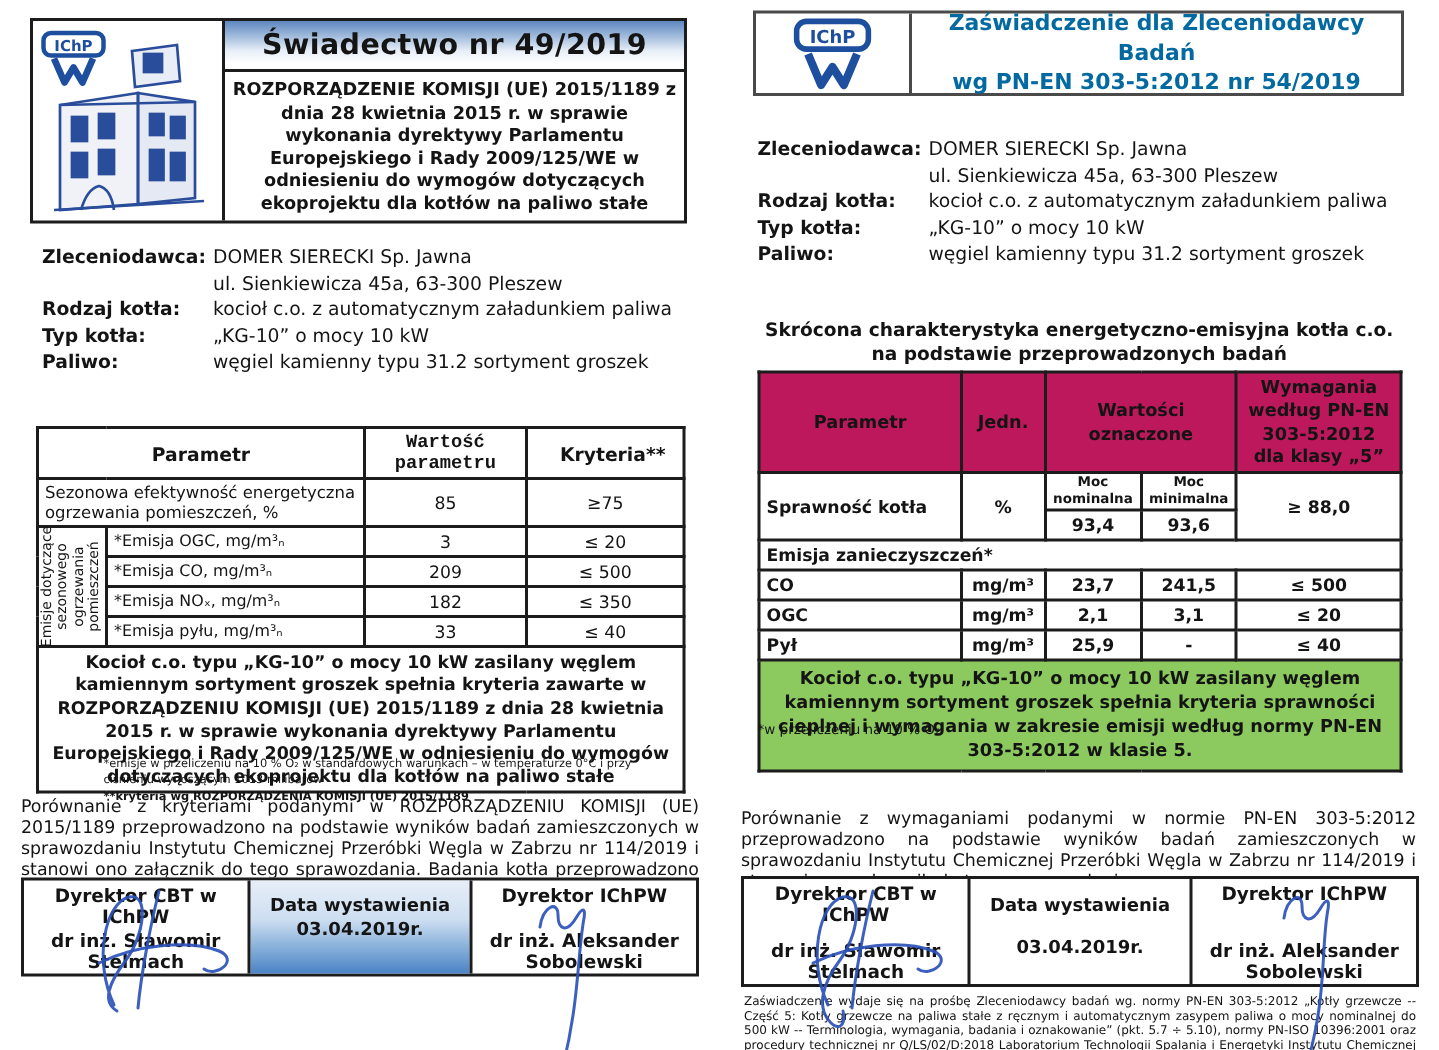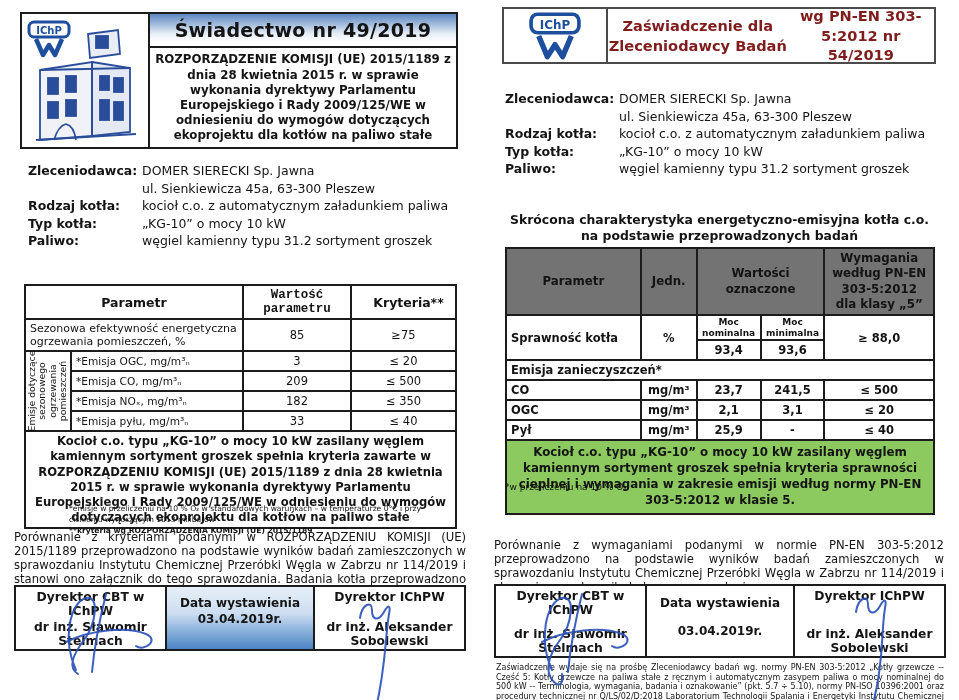--- a/index.html
+++ b/index.html
@@ -55,29 +55,29 @@
               text-align:center; font-weight:bold; font-size:12px; }
   #left-page .sig-date { background:linear-gradient(180deg,#e7eff8 0%,#cddef1 42%,#87b0da 72%,#4b83c5 100%); padding-top:8px; line-height:1.35; }
   #right-page .sig-date { background:#fff; padding-top:10px; }
   #right-page .sig-date .date-val { margin-top:14px; }
   .ink { position:absolute; pointer-events:none; }
   .ink path { fill:none; stroke:#2d52b8; stroke-width:2; stroke-linecap:round; opacity:.92; }
 
   
   .r-header { position:absolute; left:22px; top:7px; width:434px; height:57px; border:2px solid #4a4a4a; display:flex; background:#fff; }
   .r-logo-cell { width:104px; border-right:2px solid #4a4a4a; display:flex; align-items:center; justify-content:center; }
-  .r-title-cell { flex:1; display:flex; flex-direction:row; align-items:center; justify-content:center;
-                  color:#7f1d1d; font-weight:bold; font-size:14.6px; line-height:1.35; text-align:center; }
+  .r-title-cell { flex:1; display:flex; flex-direction:column; align-items:center; justify-content:center;
+                  color:#0369a1; font-weight:bold; font-size:14.6px; line-height:1.35; text-align:center; }
 
   .r-subtitle { position:absolute; left:0; top:212px; width:100%; text-align:center; font-weight:bold; font-size:12.4px; line-height:1.3; }
 
   
   .r-table { position:absolute; left:25px; top:247px; width:430px; border-collapse:collapse; font-size:11.5px; }
   .r-table td, .r-table th { border:2px solid #1c1c1c; padding:2px 4px; }
-  .r-table th { background:#737373; font-weight:bold; font-size:11.8px; text-align:center; line-height:1.3; }
+  .r-table th { background:#be185d; font-weight:bold; font-size:11.8px; text-align:center; line-height:1.3; }
   .r-table .sub-h { font-size:9px; text-align:center; font-weight:bold; padding:1px 2px; line-height:1.15; }
   .r-table .val { text-align:center; font-weight:bold; }
   .r-table .lbl { font-weight:bold; }
   .r-table .section-row td { font-weight:bold; }
   .r-table .green-concl { background:#8cc95e; font-weight:bold; text-align:center; font-size:11.8px; line-height:1.35; padding:4px 8px; }
 
   .r-footnote { position:absolute; left:25px; top:482px; font-size:9px; }
   .fine-print { position:absolute; left:16px; top:663px; width:448px; font-size:8px; text-align:justify; line-height:1.2; }
 </style>
 </head>

